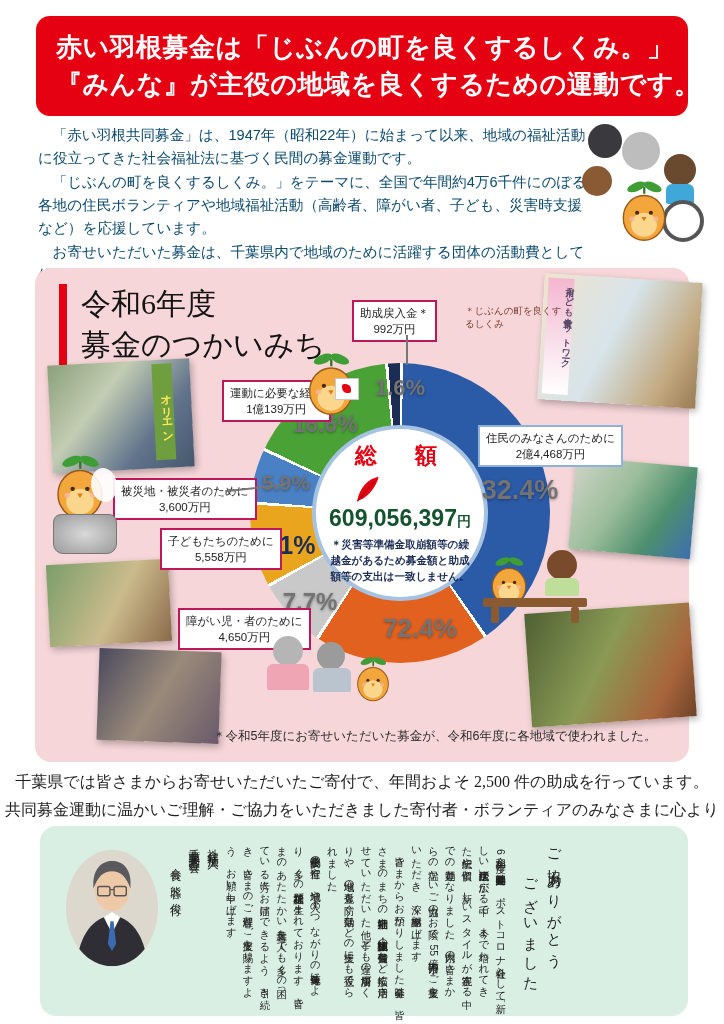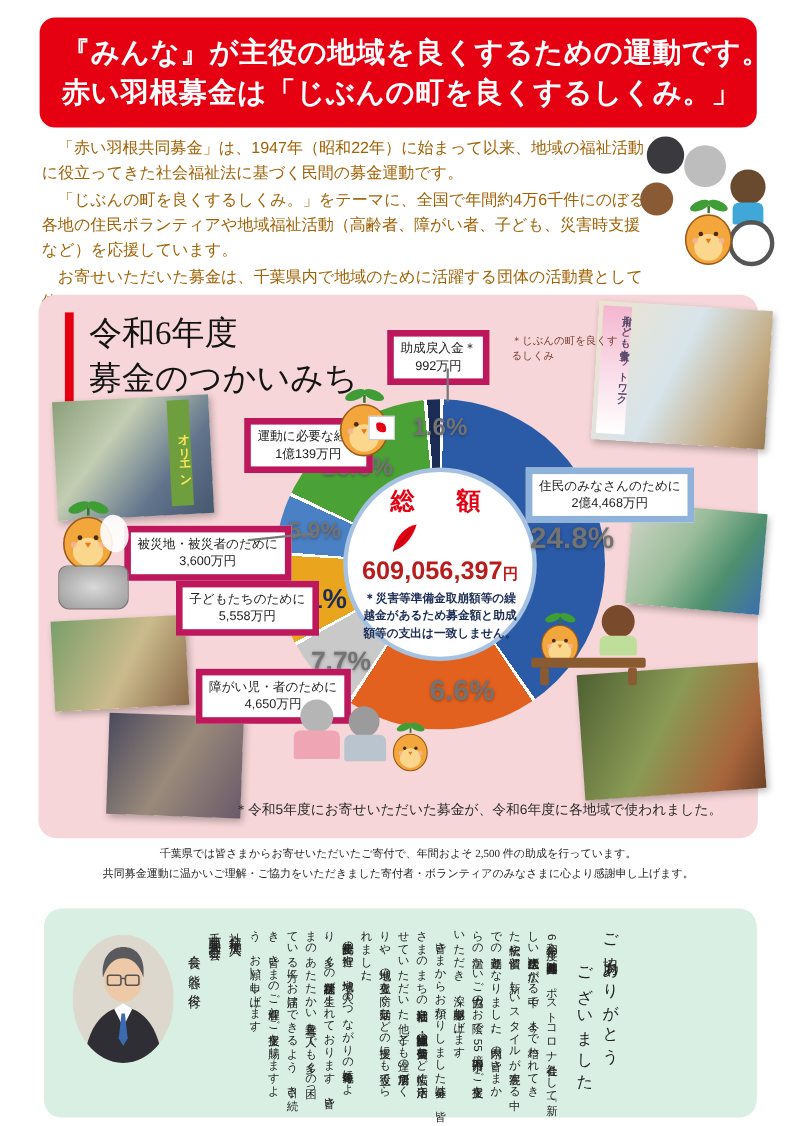--- a/index.html
+++ b/index.html
@@ -6,51 +6,51 @@
   .page{position:relative;width:724px;height:1024px;background:#fff;overflow:hidden;
         font-family:"Liberation Sans","DejaVu Sans",sans-serif;color:#222;}
 
   
   .header{position:absolute;left:36px;top:16px;width:652px;height:100px;background:#e50012;
           border-radius:14px;display:flex;flex-direction:column;justify-content:center;
           padding:0 20px;box-sizing:border-box;}
   .header .hline{color:#fff;font-weight:bold;font-size:26px;line-height:1.42;letter-spacing:.5px;white-space:nowrap;}
 
   
-  .intro{position:absolute;left:38px;top:124px;width:552px;font-size:14.6px;line-height:1.6;color:#a16207;}
+  .intro{position:absolute;left:38px;top:124px;width:552px;font-size:14.6px;line-height:1.6;color:#0c4a6e;}
   .intro p{margin:0;text-indent:1em;}
   .family-illo{position:absolute;left:582px;top:122px;width:132px;height:128px;}
   .head{position:absolute;border-radius:50%;}
   .wheel{position:absolute;border-radius:50%;border:4px solid #555;background:transparent;}
 
   
   .pink{position:absolute;left:35px;top:268px;width:654px;height:494px;background:#f6d6d8;border-radius:16px;}
   .usage-title{position:absolute;left:24px;top:16px;border-left:8px solid #e50012;padding-left:14px;
                font-family:"Liberation Serif","DejaVu Serif",serif;font-size:30px;line-height:1.35;color:#141414;}
   
   .donut{position:absolute;left:215px;top:95px;width:300px;height:300px;border-radius:50%;}
   .hole{position:absolute;left:277px;top:157px;width:176px;height:176px;border-radius:50%;background:#fff;
         border:4px solid #a6c2e2;box-sizing:border-box;display:flex;flex-direction:column;align-items:center;
         justify-content:center;text-align:center;}
   .total-row{display:flex;align-items:flex-start;gap:4px;flex-direction:column;}
   .total-label{color:#e50012;font-weight:bold;font-size:22px;letter-spacing:8px;}
-  .total-amount{color:#b91c1c;font-weight:bold;font-size:23px;letter-spacing:0;margin-top:2px;}
+  .total-amount{color:#14532d;font-weight:bold;font-size:23px;letter-spacing:0;margin-top:2px;}
   .total-amount .unit{font-size:14px;}
   .center-note{margin-top:5px;width:140px;font-size:10.6px;font-weight:bold;color:#1b2d55;line-height:1.5;}
   .pct{position:absolute;font-weight:bold;color:#737373;transform:translate(-50%,-50%);
        text-shadow:0 1px 3px rgba(0,0,0,.35);}
   .pct-0{left:485px;top:222px;font-size:27px;}
   .pct-1{left:385px;top:360px;font-size:26px;}
   .pct-2{left:275px;top:334px;font-size:24px;}
   .pct-3{left:252px;top:277px;font-size:25px;color:#1b2d55;text-shadow:none;}
   .pct-4{left:251px;top:215px;font-size:21px;}
   .pct-5{left:290px;top:156px;font-size:23px;}
   .pct-6{left:365px;top:120px;font-size:22px;}
   
-  .callout{position:absolute;background:#fff;border:6px solid #be185d;padding:3px 6px;text-align:center;
+  .callout{position:absolute;background:#fff;border:2px solid #be185d;padding:3px 6px;text-align:center;
            font-size:11.5px;line-height:1.4;color:#222;white-space:nowrap;}
   .callout .amt{display:block;}
   .co-residents{left:443px;top:157px;border-color:#8fb2da;}
   .co-elderly{left:352px;top:382px;background:#fdf4de;border-color:#d0a95a;}
   .co-disabled{left:143px;top:340px;}
   .co-children{left:125px;top:260px;}
   .co-disaster{left:78px;top:210px;}
   .co-expenses{left:187px;top:112px;}
   .co-grant{left:317px;top:32px;}
   .grant-note{position:absolute;left:430px;top:36px;width:104px;font-size:9.5px;line-height:1.4;color:#7a3b2e;}
@@ -84,21 +84,21 @@
   .donation-box::after{content:"";position:absolute;left:6px;top:5px;width:9px;height:9px;background:#e50012;border-radius:2px 60% 2px 60%;}
   .pot{position:absolute;left:18px;top:246px;width:62px;height:38px;background:radial-gradient(#d9d9d9,#9a9a9a);
        border-radius:8px 8px 10px 10px;border:1px solid #777;}
   .steam{position:absolute;left:56px;top:200px;width:26px;height:34px;background:#fff;border-radius:50% 60% 50% 60%;opacity:.9;}
   .table{position:absolute;background:#8a5a30;border-radius:2px;}
   .figure-head{position:absolute;border-radius:50%;}
   .figure-body{position:absolute;border-radius:6px 6px 2px 2px;}
 
   
   .thanks{position:absolute;left:0;top:768px;width:724px;text-align:center;
-          font-family:"Liberation Serif","DejaVu Serif",serif;font-size:10px;line-height:1.75;color:#1e1e1e;}
+          font-family:"Liberation Serif","DejaVu Serif",serif;font-size:16px;line-height:1.75;color:#1e1e1e;}
 
   
   .green{position:absolute;left:40px;top:826px;width:648px;height:190px;background:#d9efe3;border-radius:16px;
          box-sizing:border-box;padding:13px 18px;}
   .green-flow{writing-mode:vertical-rl;height:164px;font-size:10.4px;line-height:1.62;color:#1e1e1e;}
   .gtitle{margin-left:10px;font-size:14.5px;letter-spacing:3px;color:#222;}
   .gtitle span{display:block;}
   .gtitle .t2{margin-top:30px;}
   .green-flow p{margin:0;text-indent:1em;}
   .sig{margin-left:8px;font-size:11.5px;letter-spacing:2px;}
@@ -142,22 +142,22 @@
         <rect x="47" y="36" width="12" height="9" rx="2" fill="none" stroke="#555" stroke-width="1.4"></rect>
         <line x1="43" y1="39" x2="47" y2="39" stroke="#555" stroke-width="1.4"></line>
       </g>
     </symbol>
   </defs>
 </svg>
 
 <div class="page">
 
   <div class="header">
+    <div class="hline">赤い羽根募金は「じぶんの町を良くするしくみ。」</div>
     <div class="hline">『みんな』が主役の地域を良くするための運動です。</div>
-    <div class="hline">赤い羽根募金は「じぶんの町を良くするしくみ。」</div>
   </div>
 
   <div class="intro">
     <p>「赤い羽根共同募金」は、1947年（昭和22年）に始まって以来、地域の福祉活動に役立ってきた社会福祉法に基づく民間の募金運動です。</p>
     <p>「じぶんの町を良くするしくみ。」をテーマに、全国で年間約4万6千件にのぼる各地の住民ボランティアや地域福祉活動（高齢者、障がい者、子ども、災害時支援など）を応援しています。</p>
     <p>お寄せいただいた募金は、千葉県内で地域のために活躍する団体の活動費として使われます。</p>
   </div>
 
   <div class="family-illo">
     <span class="head" style="left:6px;top:2px;width:34px;height:34px;background:#3a3a3e;"></span>
@@ -193,22 +193,22 @@
       <div class="total-row">
         <span class="total-label">総　額</span>
         <svg style="width:26px;height:28px;">
             <use href="#feather"></use>
           </svg>
       </div>
       <div class="total-amount"><span>609,056,397</span><span class="unit">円</span></div>
       <div class="center-note">＊災害等準備金取崩額等の繰越金があるため募金額と助成額等の支出は一致しません。</div>
     </div>
 
-    <span class="pct pct-0">24.8%</span>
-    <span class="pct pct-1">6.6%</span>
+    <span class="pct pct-0">32.4%</span>
+    <span class="pct pct-1">72.4%</span>
     <span class="pct pct-2">7.7%</span>
     <span class="pct pct-3">9.1%</span>
     <span class="pct pct-4">5.9%</span>
     <span class="pct pct-5">16.6%</span>
     <span class="pct pct-6">1.6%</span>
 
     <div class="callout co-residents">
       <span>住民のみなさんのために</span>
       <span class="amt">2億4,468万円</span>
     </div>

